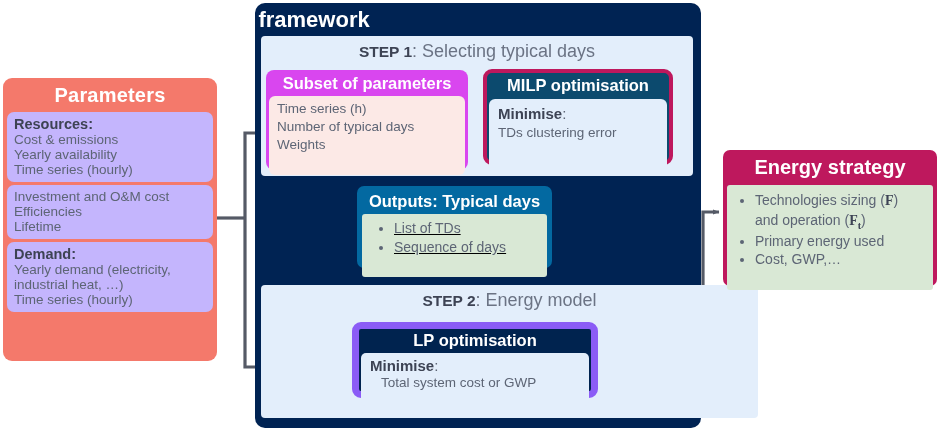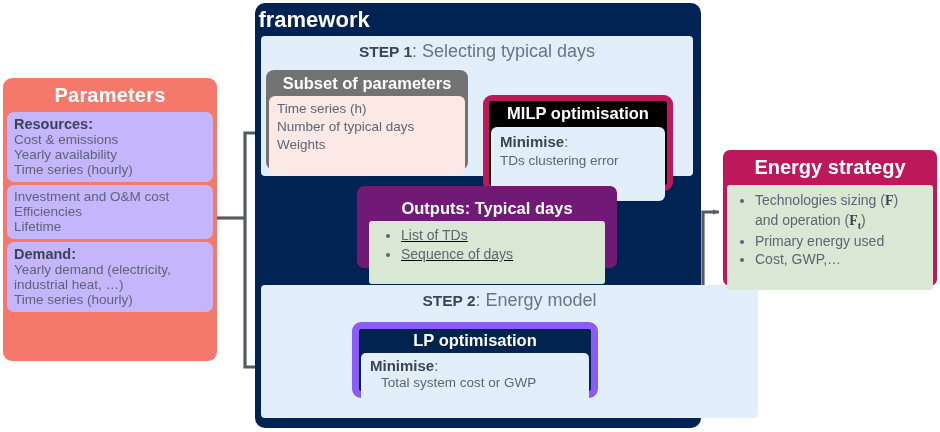--- a/index.html
+++ b/index.html
@@ -26,38 +26,38 @@
   #fw-title{left:0;top:8px;width:446px;font-size:22px;}
 
   .step-panel{background:#e3eefb;border-radius:4px;}
   #step1{left:261px;top:36px;width:432px;height:140px;}
   #step2{left:261px;top:285px;width:497px;height:133px;}
   .step-label{text-align:center;font-size:18px;color:#6b7384;padding-top:5px;}
   .step-label b{color:#3d4354;}
   .step-label .num{font-size:15.5px;}
 
   
-  #subset{left:266px;top:70px;width:202px;height:100px;background:#737373;
+  #subset{left:266px;top:70px;width:202px;height:100px;background:#d946ef;
           border-radius:8px;padding:3px;}
   #subset .card-title{font-size:16.5px;padding:2px 0 4px 0;}
   #subset .inner{background:#fce9e6;border-radius:6px;padding:4px 8px 6px 8px;height:69px;}
   #subset .ln{display:block;font-size:13.5px;color:#5d6575;line-height:1.33;white-space:nowrap;}
 
   
-  #milp{left:483px;top:69px;width:190px;height:96px;background:#000000;
-        border:6px solid #be185d;border-radius:9px;padding:2px;margin-top:26px;}
+  #milp{left:483px;top:69px;width:190px;height:96px;background:#0c4a6e;
+        border:4px solid #be185d;border-radius:9px;padding:2px;}
   #milp .card-title{font-size:16.5px;padding:2px 0 5px 0;}
   #milp .inner{background:#e3eefb;border-radius:6px;padding:6px 9px;height:62px;}
   #milp .m1{font-size:15px;}
   #milp .m1 b{color:#3d4354;}
   #milp .m2{font-size:13.5px;color:#5d6575;margin-top:3px;}
 
   
-  #outputs{left:357px;top:186px;width:260px;height:82px;background:#701a75;
-           border-radius:7px;padding:12px;}
+  #outputs{left:357px;top:186px;width:195px;height:82px;background:#0369a1;
+           border-radius:7px;padding:5px;}
   #outputs .card-title{font-size:16.5px;padding:2px 0 4px 0;}
   #outputs .inner{background:#d9e8d5;border-radius:3px;padding:5px 6px 6px 6px;height:52px;text-decoration:underline;}
   #outputs ul{margin:0;padding:0 0 0 26px;list-style:disc;}
   #outputs li{font-size:14px;color:#5d6575;line-height:1.36;}
 
   
   #lp{left:352px;top:322px;width:246px;height:76px;background:#00234f;
       border:7px solid #8b5cf6;border-radius:9px;padding:2px;}
   #lp .card-title{font-size:16.5px;padding:1px 0 4px 0;}
   #lp .inner{background:#e3eefb;border-radius:5px;padding:4px 9px;height:45px;}

